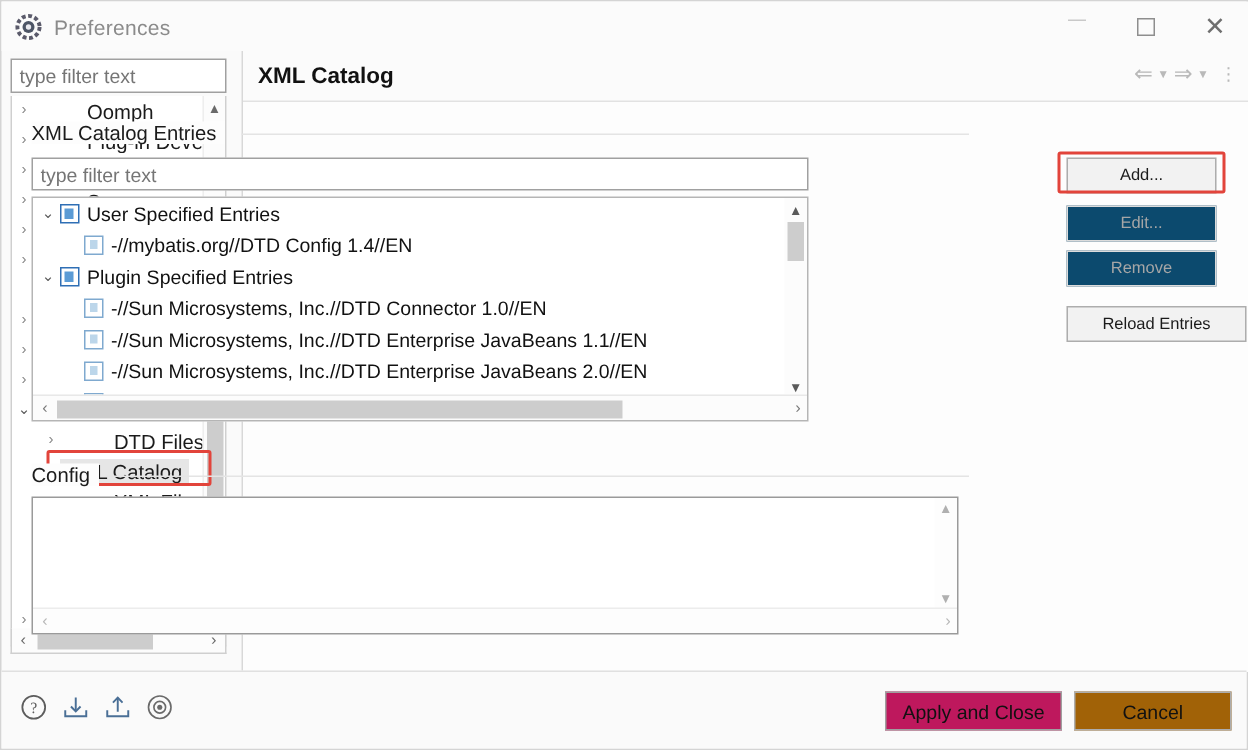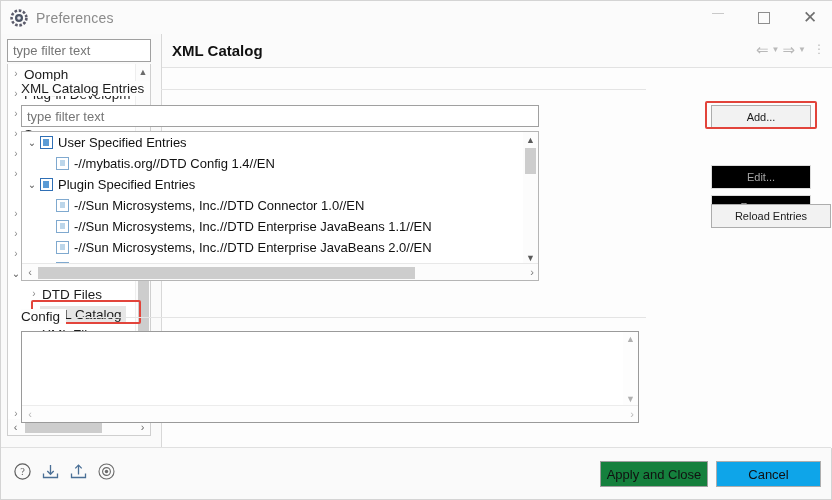--- a/index.html
+++ b/index.html
@@ -65,21 +65,21 @@
   .tnode {
     height: 20px; display: flex; align-items: center;
     white-space: nowrap; font-size: 13.5px;
     padding-right: 2px;
   }
   .tnode .arrow {
     width: 16px; flex: none; text-align: center;
     color: #8a8a8a; font-size: 10px; line-height: 1;
   }
   .tnode .arrow.open { color: #5a5a5a; }
-  .tnode .lbl { color: #1b1b1b; overflow: hidden; }
+  .tnode .lbl { color: #1b1b1b; overflow: hidden; margin-left: 34px; }
   .tnode.sel .lbl {
     background: #e6e6e6;
     padding: 1px 4px; margin-left: -2px;
   }
   .indent1 { padding-left: 0px; }
   .indent2 { padding-left: 18px; }
 
   
   .redbox {
     position: absolute;
@@ -217,21 +217,21 @@
     position: absolute; left: 710px - 0px;
     width: 100px; height: 24px;
     font-size: 11px;
     border: 1px solid #adadad;
     background: #f2f2f2;
     color: #1b1b1b;
     font-family: "Liberation Sans", sans-serif;
     display: flex; align-items: center; justify-content: center;
   }
   .sidebtn.disabled {
-    color: #a6a6a6; background: #000000; border-color: #dcdcdc; margin-top: 28px;
+    color: #a6a6a6; background: #0c4a6e; border-color: #dcdcdc;
   }
   #btn-add    { left: 710px; top: 104px; }
   #btn-edit   { left: 710px; top: 136px; }
   #btn-remove { left: 710px; top: 166px; }
   #btn-reload { left: 710px; top: 203px; width: 120px; }
 
   .details-box {
     position: absolute; left: 20px; top: 330px;
     width: 618px; height: 92px;
     background: #fff; border: 1px solid #9a9a9a;
@@ -261,25 +261,25 @@
     border-top: 1px solid #e0e0e0;
   }
   .bb-icons {
     position: absolute; left: 12px; top: 14px;
     display: flex; align-items: center; gap: 9px;
   }
   .bb-ico { width: 19px; height: 19px; position: relative; }
   .bbtn {
     position: absolute; top: 13px;
     height: 26px; font-size: 13px;
-    border: 1px solid #adadad; background: #0ea5e9;
+    border: 1px solid #adadad; background: #a16207;
     color: #111; font-family: "Liberation Sans", sans-serif;
     display: flex; align-items: center; justify-content: center;
   }
-  #btn-apply  { right: 123px; width: 108px; background: #15803d; border-color: #9f9f9f; }
+  #btn-apply  { right: 123px; width: 118px; background: #be185d; border-color: #9f9f9f; }
   #btn-cancel { right: 10px;  width: 105px; }
 </style>
 </head>
 <body>
 
 <div id="app">
 
   <div class="titlebar">
     <div class="tb-icon">
       <svg width="18" height="18" viewBox="0 0 18 18">

